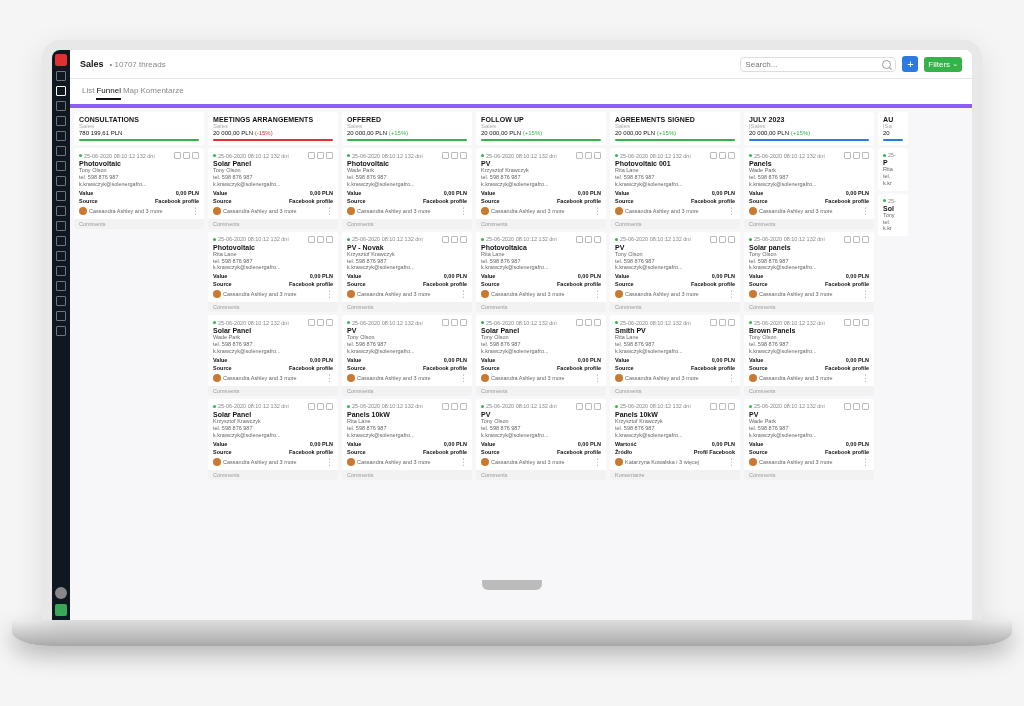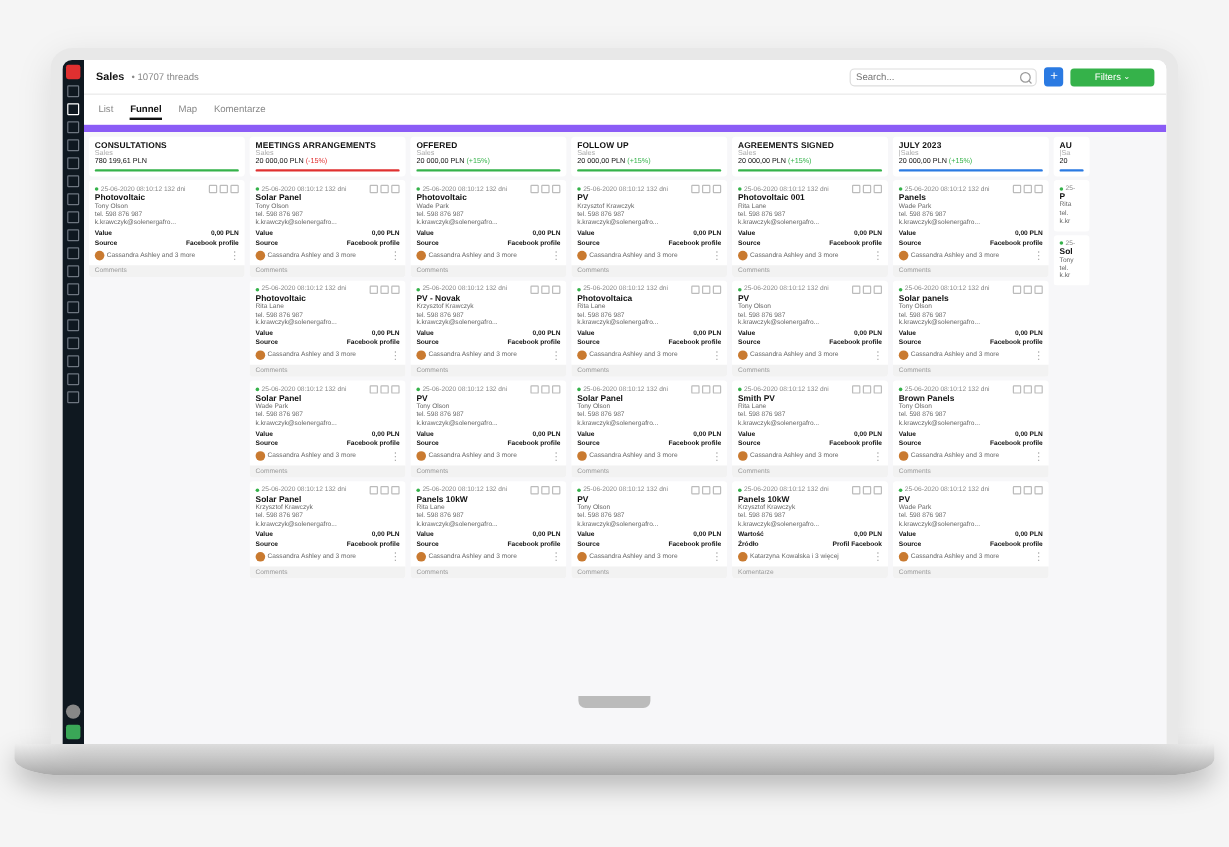--- a/index.html
+++ b/index.html
@@ -19,26 +19,26 @@
 
 .main{flex:1;display:flex;flex-direction:column;overflow:hidden}
 .topbar{display:flex;align-items:center;padding:6px 10px;gap:6px;background:#fff;border-bottom:1px solid #e5e5e5}
 .title{font-weight:600;font-size:9px}
 .sub{color:#888}
 .search{margin-left:auto;display:flex;align-items:center;border:1px solid #ddd;border-radius:4px;padding:2px 4px;width:156px;gap:3px;background:#fff}
 .search input{border:none;outline:none;font-size:8px;flex:1;color:#666}
 .search-ic{width:9px;height:9px;border:1px solid #999;border-radius:50%;position:relative}
 .search-ic::after{content:"";position:absolute;width:3px;height:1px;background:#999;bottom:-1px;right:-2px;transform:rotate(45deg)}
 .plus{width:16px;height:16px;background:#2a7ae2;color:#fff;border-radius:3px;display:flex;align-items:center;justify-content:center;font-size:11px;cursor:pointer}
-.filters{background:#35b24a;color:#fff;padding:3px 20px;border-radius:3px;font-size:8px;cursor:pointer;display:flex;align-items:center;gap:2px}
+.filters{background:#35b24a;color:#fff;padding:3px 4px;border-radius:3px;font-size:8px;cursor:pointer;display:flex;align-items:center;gap:2px}
 .chev{font-size:7px}
 
-.tabs{display:flex;gap:14px;padding:4px 12px;background:#fff;border-bottom:6px solid #8b5cf6}
+.tabs{display:flex;gap:2px;padding:4px 12px;background:#fff;border-bottom:4px solid #8b5cf6}
 .tab{font-size:8px;color:#888;padding:3px 0;cursor:pointer}
-.tab.active{color:#111;font-weight:700;border-bottom:2px solid #111}
+.tab.active{color:#111;font-weight:400;border-bottom:2px solid #111}
 
 .board{display:flex;overflow:hidden;flex:1;background:#f7f7f9;padding:4px 0 4px 4px;gap:4px}
 .col{width:130px;flex-shrink:0;display:flex;flex-direction:column}
 .col-hd{background:#fff;border-radius:3px;padding:4px 5px;margin-bottom:3px}
 .col-title{font-weight:700;font-size:7px;text-transform:uppercase;letter-spacing:.1px}
 .col-sub{color:#aaa;font-size:6px}
 .col-val{font-size:6px;margin-top:1px}
 .pct{color:#35b24a}
 .pct.neg{color:#e03030}
 .bar{height:2px;border-radius:1px;margin-top:3px}

